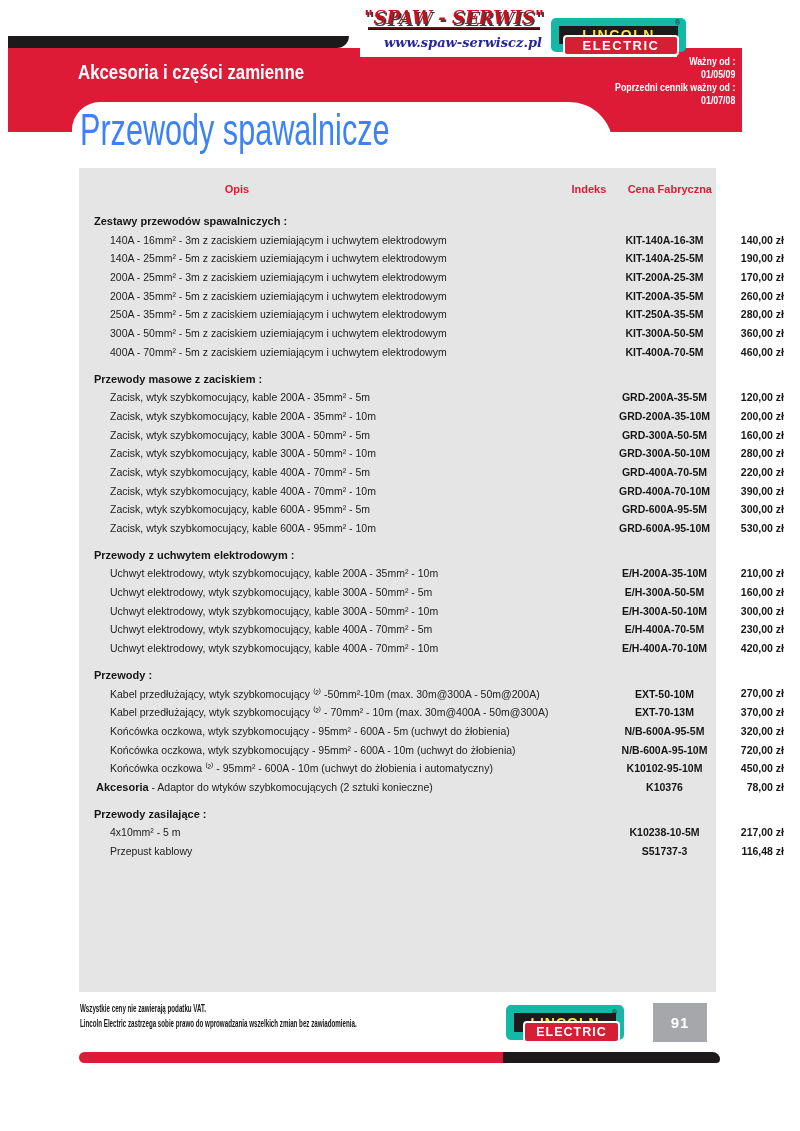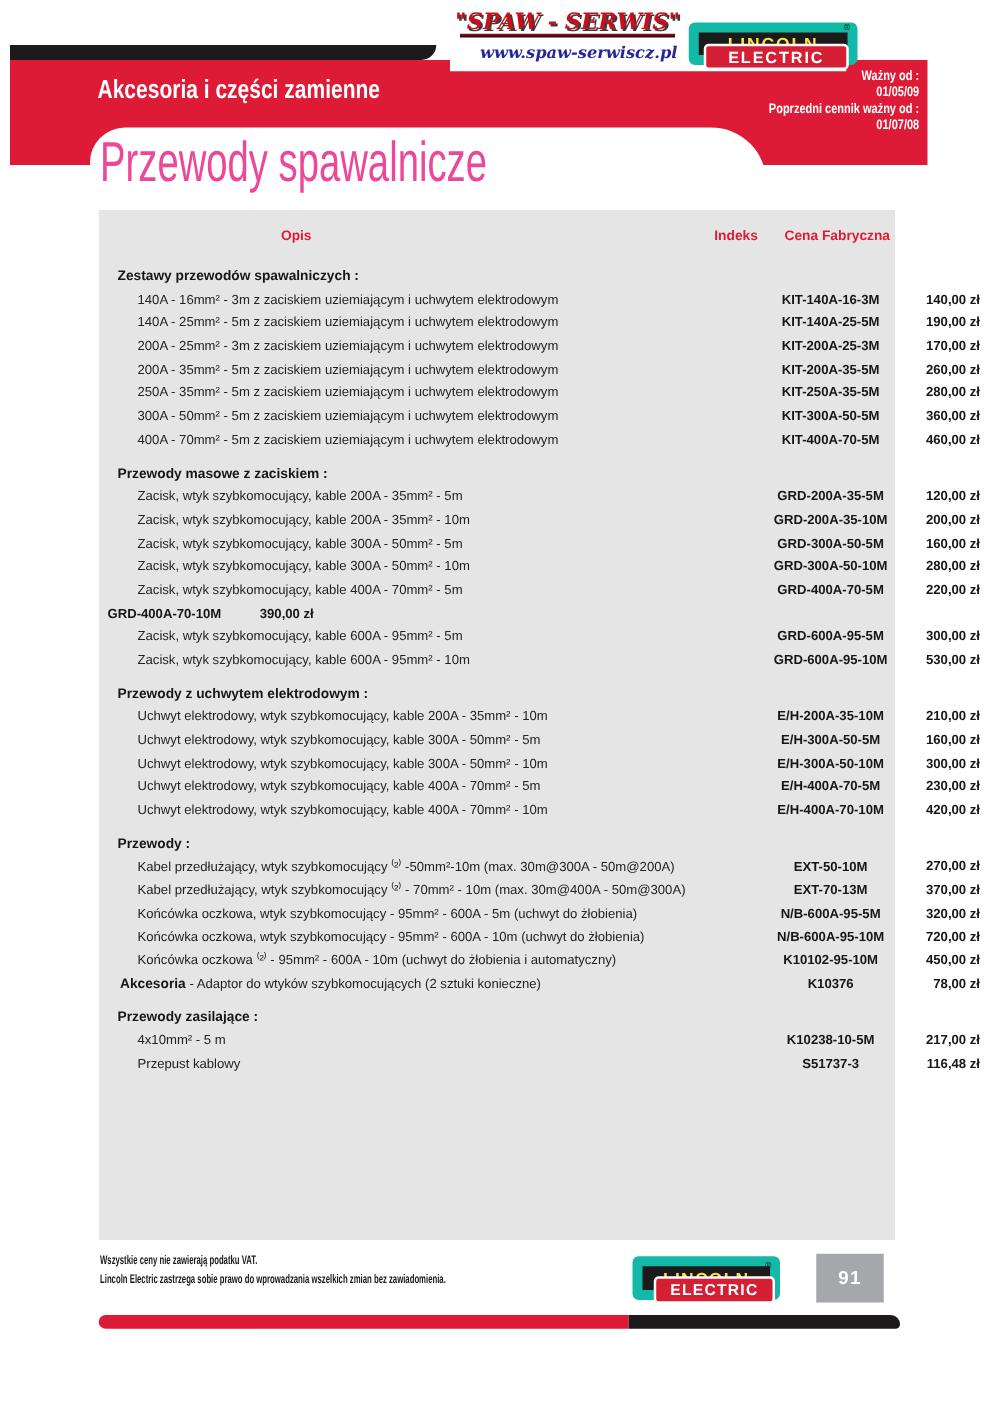--- a/index.html
+++ b/index.html
@@ -47,21 +47,21 @@
   .lincoln.top .ln-red{left:14px;top:19px;width:112px;height:17px;font-size:13px;letter-spacing:1.5px;}
   .lincoln.top .ln-reg{left:126px;top:3px;}
 
   .lincoln.footer{left:504px;top:1003px;width:130px;height:45px;}
   .lincoln.footer .ln-black{left:2px;top:2px;width:102px;height:19px;font-size:14px;letter-spacing:1px;}
   .lincoln.footer .ln-red{left:19px;top:18px;width:93px;height:18px;font-size:12.5px;letter-spacing:1px;}
   .lincoln.footer .ln-reg{left:108px;top:6px;}
 
   
   .page-title{position:absolute;left:80px;top:104px;margin:0;font-weight:normal;
-              font-size:45px;color:#ec4899;white-space:nowrap;}
+              font-size:45px;color:#3b82f6;white-space:nowrap;}
   .page-title span{display:inline-block;transform:scaleX(0.68);transform-origin:left center;}
 
   
   .price-table{position:absolute;left:79px;top:168px;width:637px;height:824px;background:#e5e5e5;}
   .thead{position:absolute;left:0;top:12px;width:637px;display:flex;
          color:#de1b36;font-weight:bold;font-size:11px;line-height:18px;}
   .thead .h-opis{width:461px;}
   .thead .h-opis span{display:inline-block;width:316px;text-align:center;}
   .thead .h-idx{width:105px;text-align:center;}
   .thead .h-cena{width:71px;display:flex;justify-content:flex-end;padding-right:4px;white-space:nowrap;}
@@ -218,20 +218,21 @@
           </div>
         </div>
         <div class="trow">
           <div class="c-desc">Zacisk, wtyk szybkomocujący, kable 400A - 70mm² - 5m</div>
           <div class="c-idx">GRD-400A-70-5M</div>
           <div class="c-price">
             <span>220,00 zł</span>
           </div>
         </div>
         <div class="trow">
+          <div class="c-desc">Zacisk, wtyk szybkomocujący, kable 400A - 70mm² - 10m</div>
           <div class="c-idx">GRD-400A-70-10M</div>
           <div class="c-price">
             <span>390,00 zł</span>
           </div>
         </div>
         <div class="trow">
           <div class="c-desc">Zacisk, wtyk szybkomocujący, kable 600A - 95mm² - 5m</div>
           <div class="c-idx">GRD-600A-95-5M</div>
           <div class="c-price">
             <span>300,00 zł</span>

